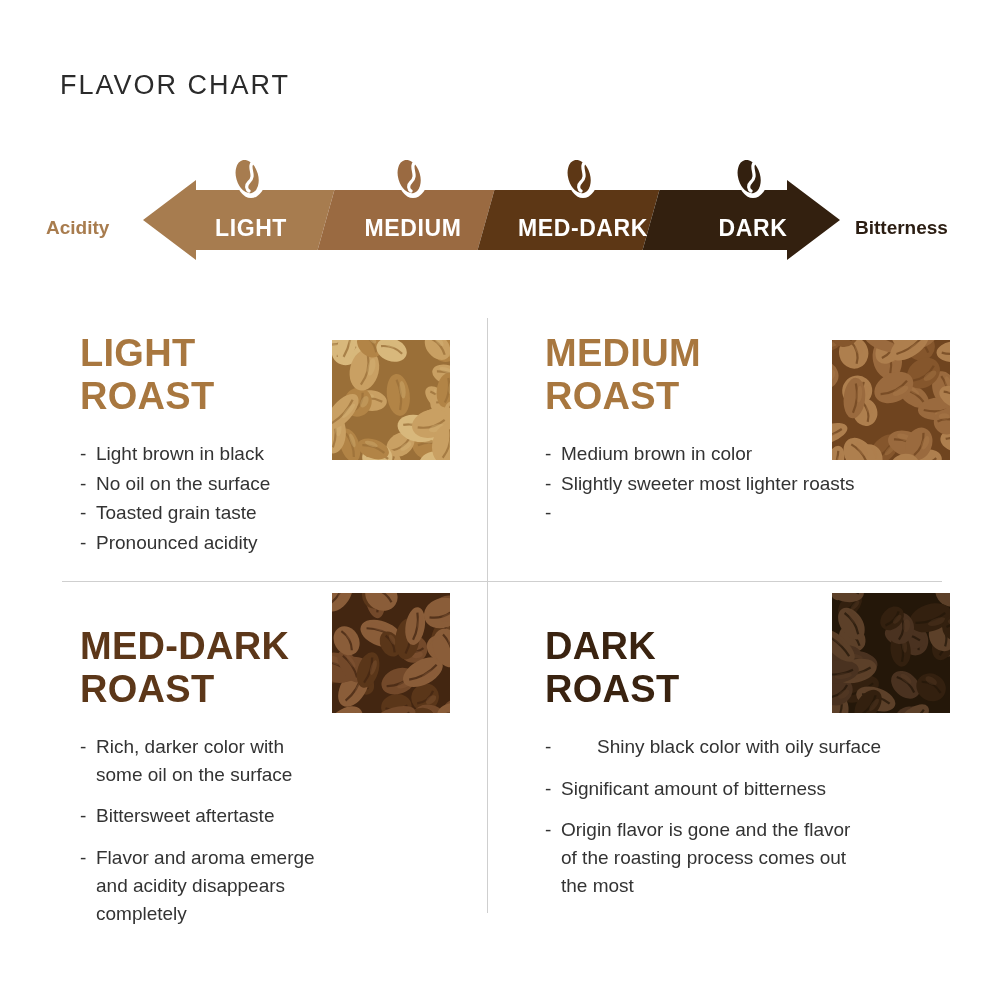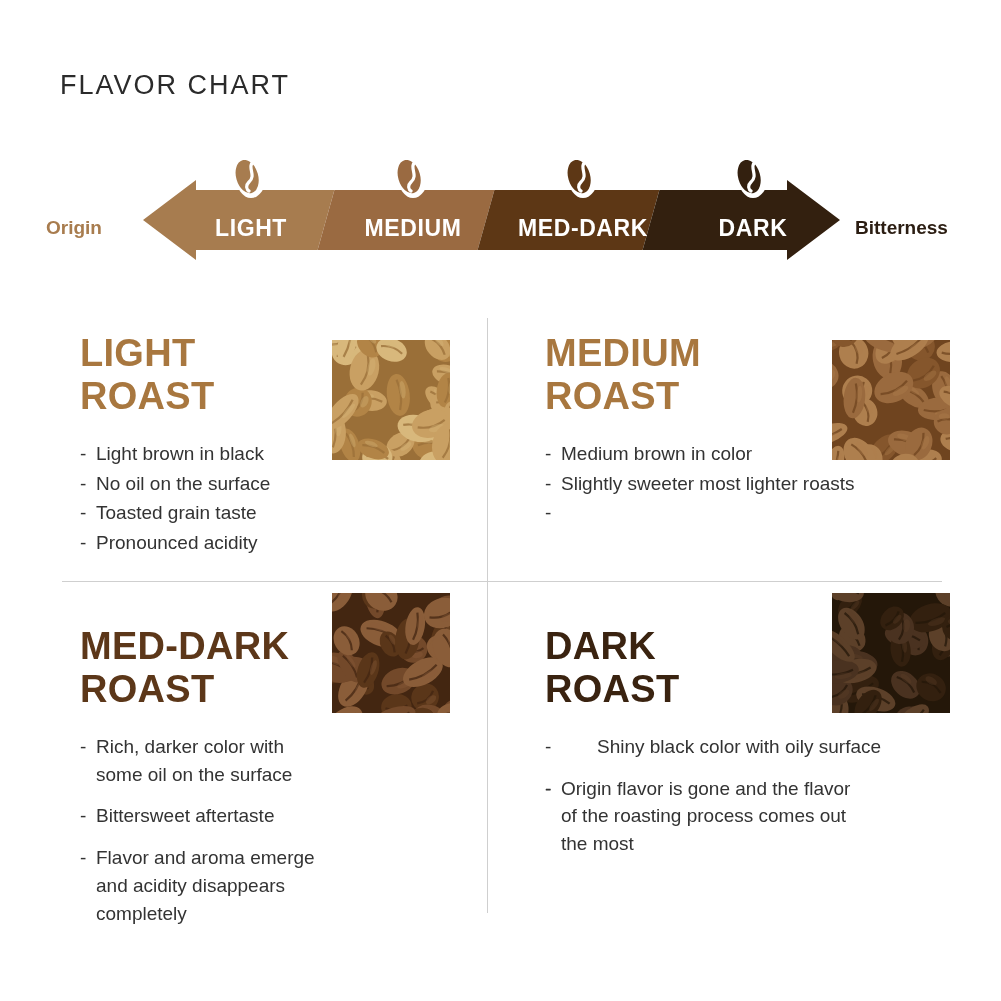--- a/index.html
+++ b/index.html
@@ -184,21 +184,21 @@
           <path d="M 3,-29 C -5,-23 6,-15 -2,-8 C -6,-4 -4,0 -2,1" stroke="#ffffff" stroke-width="3.2" fill="none" stroke-linecap="round"></path>
         </g>
         <g transform="translate(753,30)">
           <ellipse cx="0" cy="-13" rx="15" ry="21" fill="#ffffff"></ellipse>
           <ellipse cx="0" cy="-14" rx="11" ry="17" fill="#33200f" transform="rotate(-16)"></ellipse>
           <path d="M 3,-29 C -5,-23 6,-15 -2,-8 C -6,-4 -4,0 -2,1" stroke="#ffffff" stroke-width="3.2" fill="none" stroke-linecap="round"></path>
         </g>
       </g>
   </svg>
 
-  <div id="acidity-label" class="scale-end-label" style="color: rgb(168, 124, 78);">Origin</div>
+  <div id="acidity-label" class="scale-end-label" style="color: rgb(168, 124, 78);">Acidity</div>
 
   <div id="bitterness-label" class="scale-end-label" style="color: rgb(43, 29, 18);">Bitterness</div>
 
   <div class="segment-label" style="left:251px;">LIGHT</div>
   <div class="segment-label" style="left:413px;">MEDIUM</div>
   <div class="segment-label" style="left:583px;">MED-DARK</div>
   <div class="segment-label" style="left:753px;">DARK</div>
 </div>
 
 <div id="roast-grid">
@@ -667,19 +667,19 @@
   and acidity disappears
   completely</span></li>
       </ul>
   </div>
 
   <div class="roast-card" id="card-dark">
     <h2 class="roast-heading" style="color: rgb(58, 35, 16);">DARK
 ROAST</h2>
     <ul class="roast-list spaced" id="list-dark">
         <li><span class="dash">-</span><span style="white-space: pre-line; margin-left: 36px;">Shiny black color with oily surface</span></li>
-        <li><span class="dash">-</span></li>
+        <li><span class="dash">-</span><span style="white-space: pre-line;">Significant amount of bitterness</span></li>
         <li><span class="dash">-</span><span style="white-space: pre-line;">Origin flavor is gone and the flavor
   of the roasting process comes out
   the most</span></li>
       </ul>
   </div>
 </div>
 
 </body></html>

